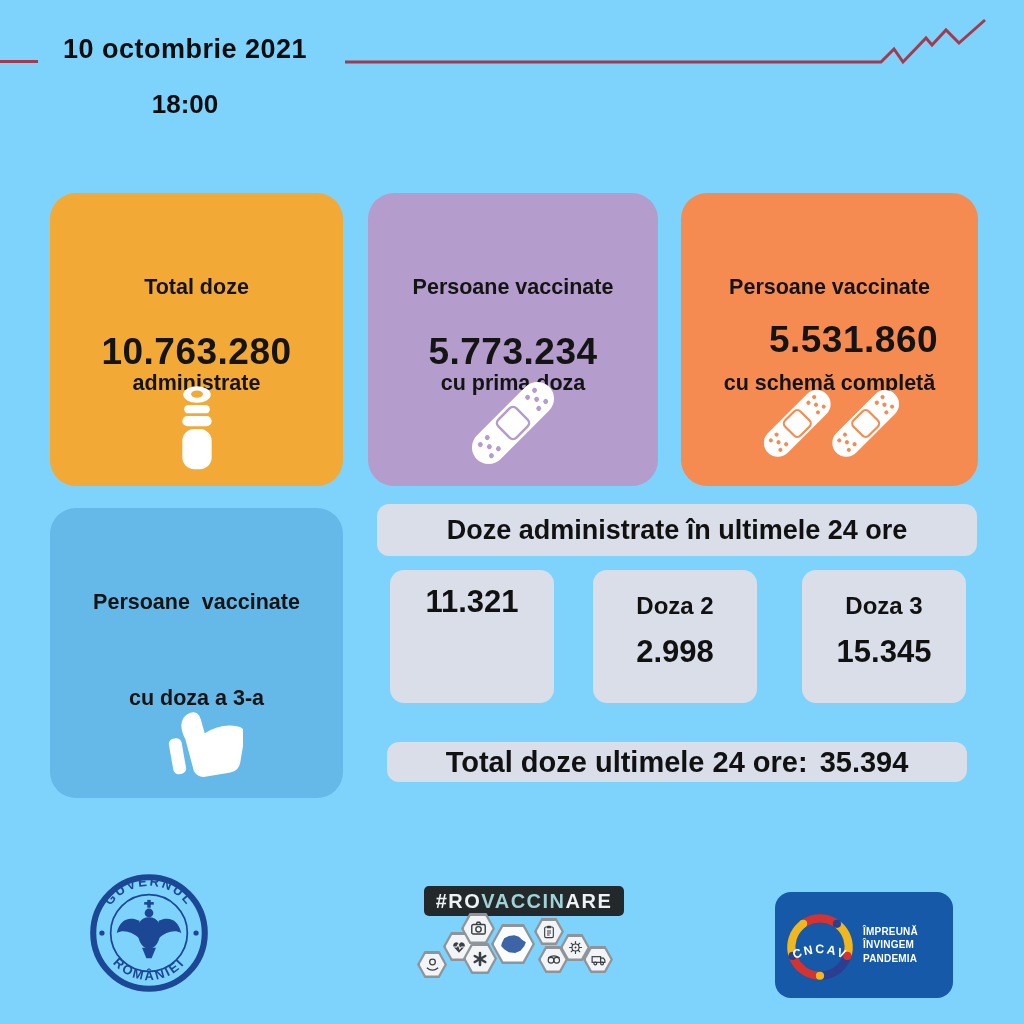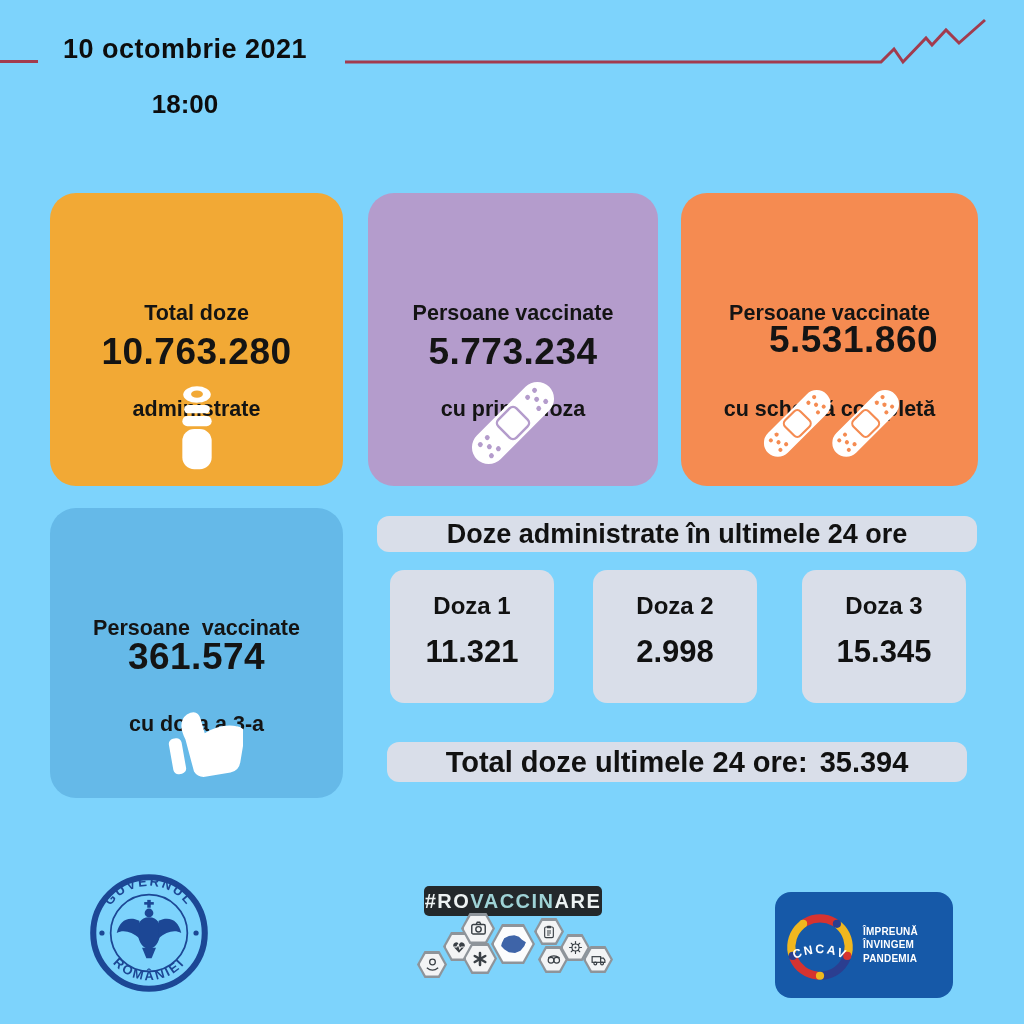--- a/index.html
+++ b/index.html
@@ -8,44 +8,44 @@
     font-family:"Liberation Sans", sans-serif;font-weight:bold;color:#111;
   }
   
   .line-stub{position:absolute;left:0;top:60px;width:38px;height:3px;background:#A23B4E;}
   .date-block{position:absolute;left:60px;top:34px;width:250px;text-align:center;color:#0d0d0d;}
   .date-block .date{font-size:27px;letter-spacing:.5px;}
   .date-block .time{font-size:26px;margin-top:24px;}
   .trend-svg{position:absolute;left:345px;top:8px;}
   
   .card{position:absolute;border-radius:26px;text-align:center;color:#141414;}
-  .card-title{padding-top:39px;font-size:21.5px;line-height:1.5;white-space:pre-wrap;}
+  .card-title{padding-top:13px;font-size:21.5px;line-height:1.5;white-space:pre-wrap;}
   .card-value{position:absolute;left:0;right:0;font-size:37px;letter-spacing:.5px;}
   .card-icon{position:absolute;left:0;right:0;display:flex;justify-content:center;}
   .card-total{left:50px;top:193px;width:293px;height:293px;background:#F2A935;}
   .card-first{left:368px;top:193px;width:290px;height:293px;background:#B49CCC;}
   .card-full{left:681px;top:193px;width:297px;height:293px;background:#F58B51;}
   .card-third{left:50px;top:508px;width:293px;height:290px;background:#65B9E8;}
   .card-total .card-value{top:138px;}
   .card-first .card-value{top:138px;}
   .card-full  .card-value{top:126px;margin-left:48px;}
   .card-third .card-value{top:128px;}
   
   .pill{position:absolute;background:#D9DEE9;border-radius:12px;display:flex;align-items:center;justify-content:center;}
-  .hdr-pill{left:377px;top:516px;width:600px;height:36px;font-size:27px;}
+  .hdr-pill{left:377px;top:504px;width:600px;height:52px;font-size:27px;}
   .total-pill{left:387px;top:742px;width:580px;height:40px;font-size:29px;}
   .total-pill .gap{width:12px;display:inline-block;}
   .dose-box{position:absolute;top:570px;width:164px;height:133px;background:#D9DEE9;border-radius:14px;text-align:center;}
   .dose-box .dose-label{margin-top:22px;font-size:24px;}
   .dose-box .dose-value{margin-top:14px;font-size:31px;}
   .dose-1{left:390px;} .dose-2{left:593px;} .dose-3{left:802px;}
   
   .seal{position:absolute;left:88px;top:872px;}
   .rov{position:absolute;left:412px;top:884px;width:206px;height:116px;}
-  .rov-badge{position:absolute;left:12px;top:2px;width:178px;height:30px;background:#23282B;border-radius:5px;
+  .rov-badge{position:absolute;left:12px;top:2px;width:200px;height:30px;background:#23282B;border-radius:5px;
     display:flex;align-items:center;justify-content:center;font-size:20px;letter-spacing:1.5px;}
   .rov-badge .w{color:#EDF2F2;} .rov-badge .hl{color:#9FD3D6;}
   .hex{position:absolute;background:#8E949A;clip-path:polygon(25% 0,75% 0,100% 50%,75% 100%,25% 100%,0 50%);}
   .hex-in{position:absolute;inset:2.5px;background:#F3F4F5;clip-path:polygon(25% 0,75% 0,100% 50%,75% 100%,25% 100%,0 50%);
     display:flex;align-items:center;justify-content:center;}
   .cncav{position:absolute;left:775px;top:892px;width:178px;height:106px;background:#1659A8;border-radius:16px;
     display:flex;align-items:center;padding-left:4px;box-sizing:border-box;}
   .cncav-text{color:#fff;font-size:10px;line-height:1.35;margin-left:2px;letter-spacing:.2px;}
 </style>
 </head>
@@ -149,35 +149,33 @@
         </g>
       </svg>
     </div>
   </div>
 
   <div class="card card-third">
     <div class="card-title">
       <div>Persoane  vaccinate</div>
       <div>cu doza a 3-a</div>
     </div>
-    <div class="card-value">361.574</div>
     <div class="card-icon" style="bottom:16px;">
       <svg width="92" height="86" viewBox="0 0 64 60">
         <g fill="#fff" transform="rotate(-10 32 30)">
           <rect x="12" y="27" width="9" height="25" rx="3.5"></rect>
           <path d="M24 29 q-4 -13 4 -17 q8 -3 9 5 l1 10 q12 -5 23 -1 q6 2 4 8 l-6 17 q-2 6 -8 6 l-17 0 q-6 0 -8 -5 z"></path>
         </g>
       </svg>
     </div>
   </div>
 
   <div class="pill hdr-pill">Doze administrate în ultimele 24 ore</div>
 
   <div class="dose-box dose-1">
-    <div class="dose-label">Doza 1</div>
     <div class="dose-value">11.321</div>
   </div>
   <div class="dose-box dose-2">
     <div class="dose-label">Doza 2</div>
     <div class="dose-value">2.998</div>
   </div>
   <div class="dose-box dose-3">
     <div class="dose-label">Doza 3</div>
     <div class="dose-value">15.345</div>
   </div>

